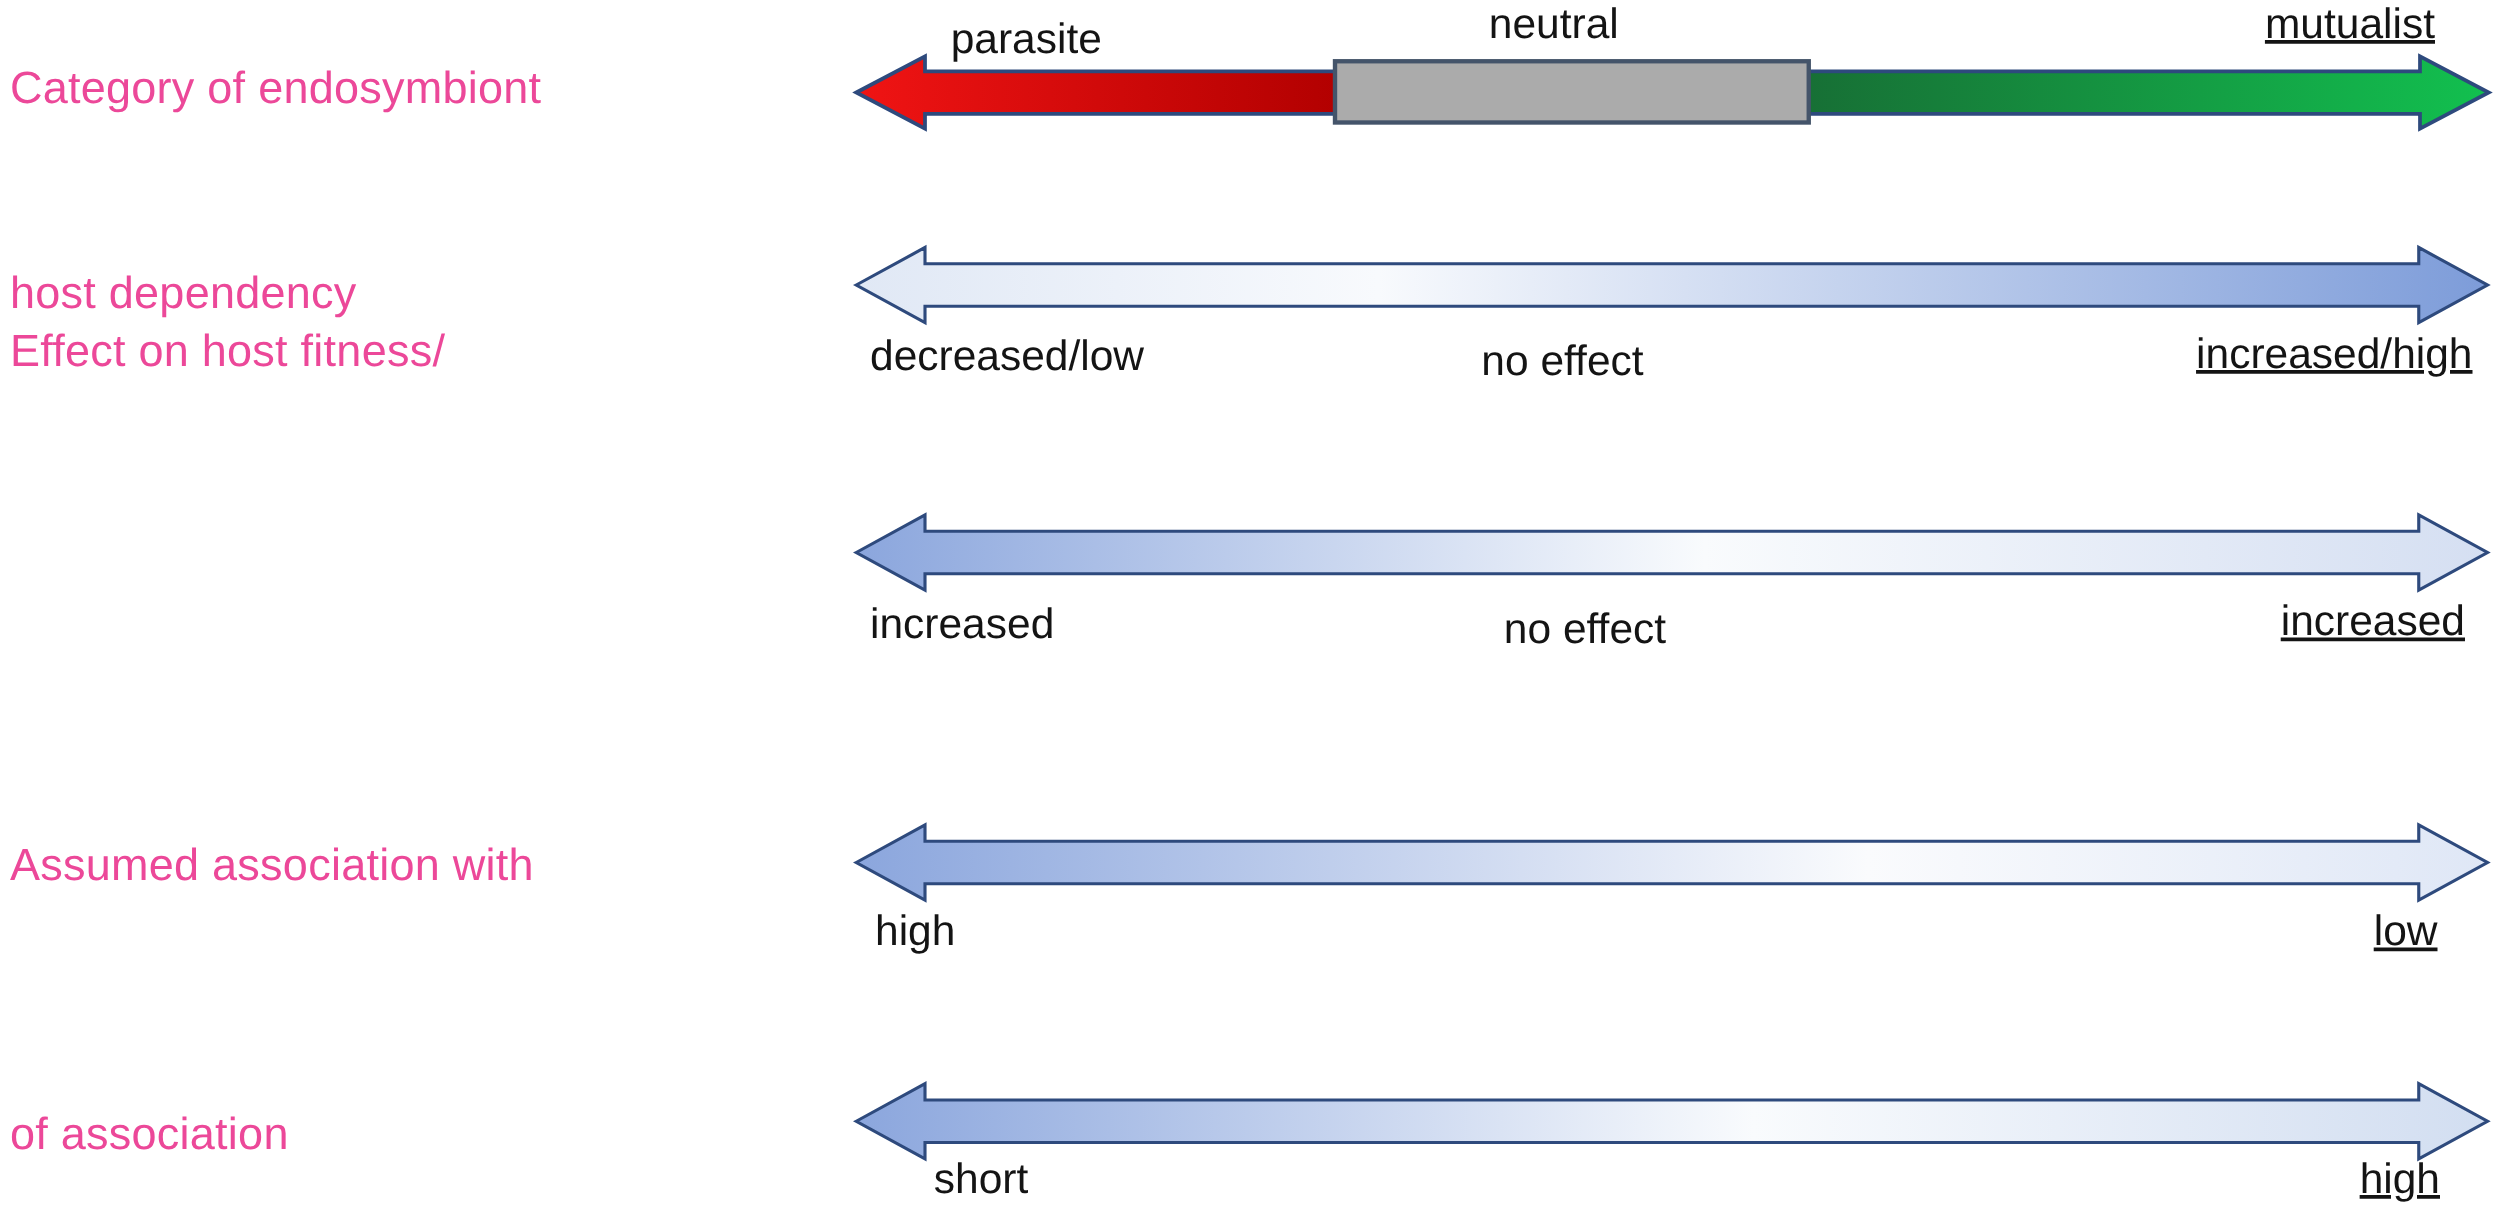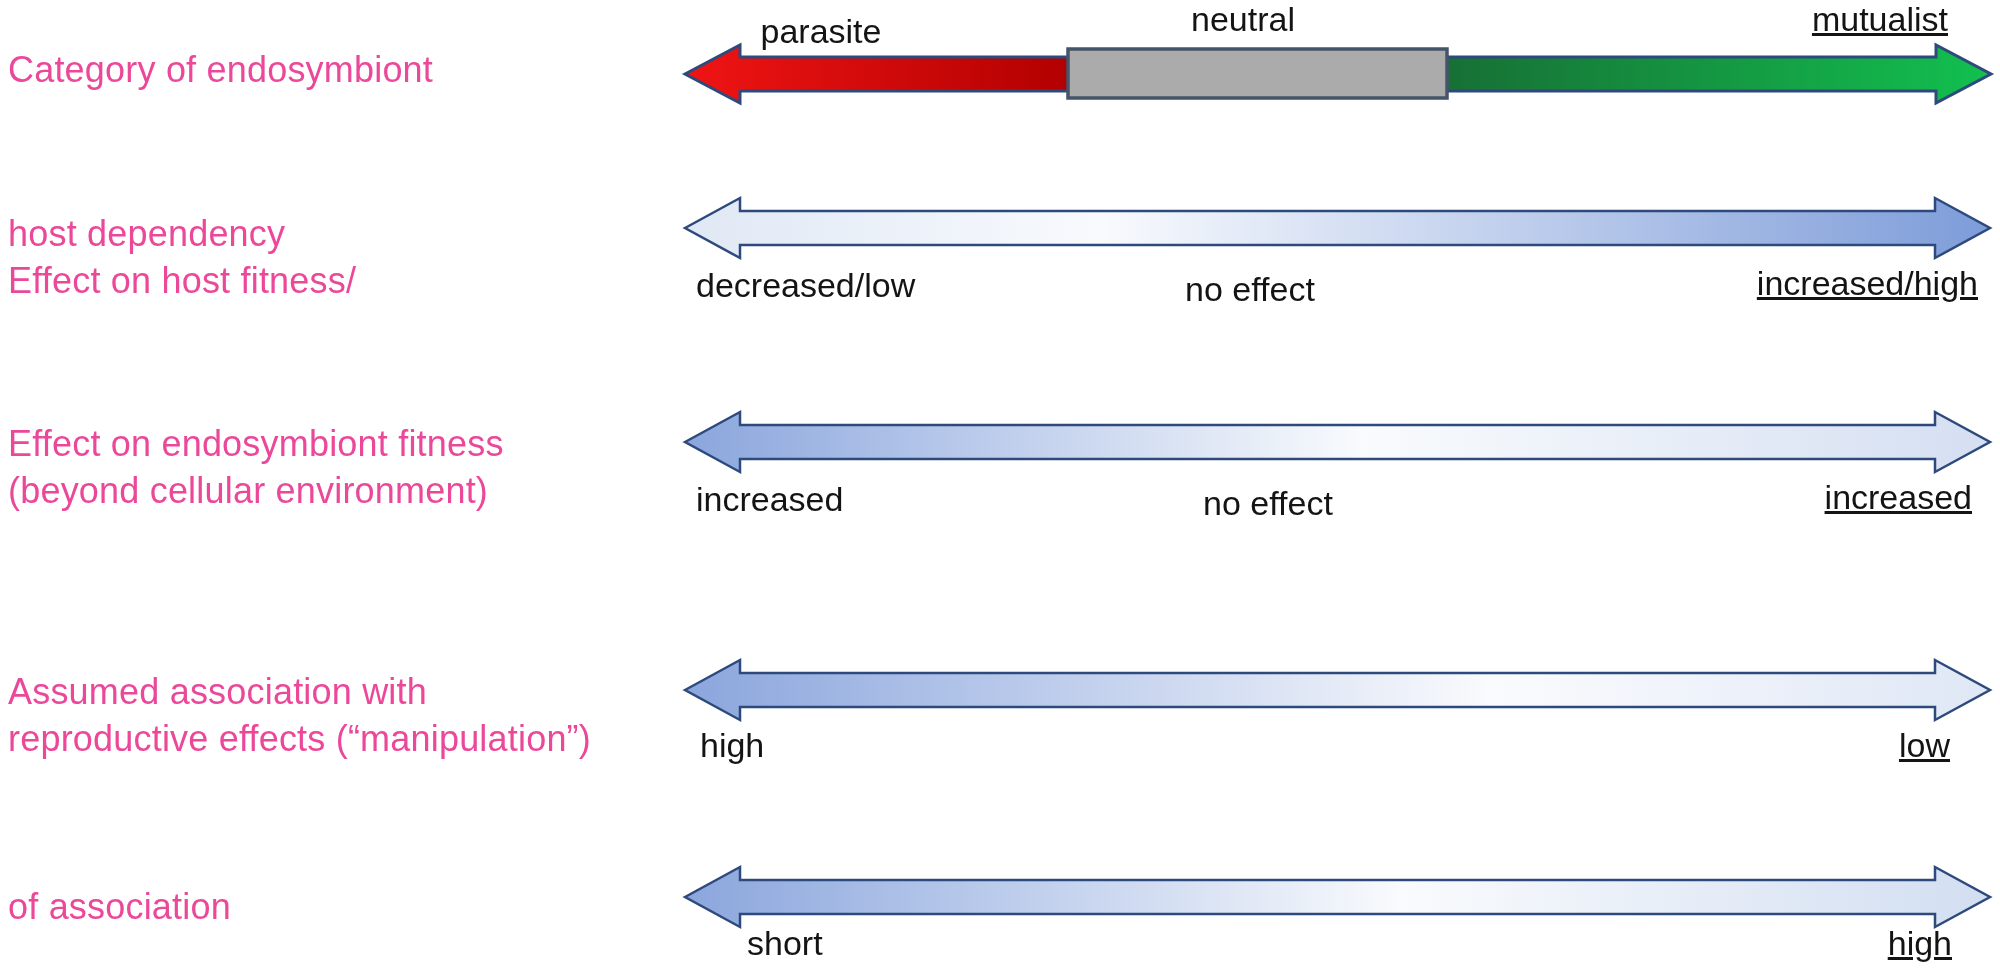--- a/index.html
+++ b/index.html
@@ -61,43 +61,38 @@
         <stop offset="1" stop-color="#7d9cd9"></stop>
       </linearGradient>
     </defs>
     <path d="M 5 38 L 60 8 L 60 21 L 1255 21 L 1255 8 L 1310 38 L 1255 68 L 1255 55 L 60 55 L 60 68 Z" fill="url(#gradBlue2)" stroke="#2e4a7d" stroke-width="2.5"></path>
   </svg>
 
   <span class="scale-label" style="top:266px; left:696px;">decreased/low</span>
   <span class="scale-label centered" style="top:270px; left:1150px; width:200px;">no effect</span>
   <span class="scale-label right" style="top:264px; right:22px;">increased/high</span>
 
-  <div class="left-label" style="top:420px;">
-    <div>Effect on endosymbiont fitness</div>
-    <div>(beyond cellular environment)</div>
-  </div>
 
   <svg class="arrow" style="top:404px;" width="1316" height="76" viewBox="0 0 1316 76">
     <defs>
       <linearGradient id="gradBlue3" x1="0" y1="0" x2="1" y2="0">
         <stop offset="0" stop-color="#8ba6dd"></stop>
         <stop offset="0.52" stop-color="#f9fbfd"></stop>
         <stop offset="1" stop-color="#d5dff2"></stop>
       </linearGradient>
     </defs>
     <path d="M 5 38 L 60 8 L 60 21 L 1255 21 L 1255 8 L 1310 38 L 1255 68 L 1255 55 L 60 55 L 60 68 Z" fill="url(#gradBlue3)" stroke="#2e4a7d" stroke-width="2.5"></path>
   </svg>
 
   <span class="scale-label" style="top:480px; left:696px;">increased</span>
   <span class="scale-label centered" style="top:484px; left:1168px; width:200px;">no effect</span>
   <span class="scale-label right" style="top:478px; right:28px;">increased</span>
 
   <div class="left-label" style="top:668px;">
     <div>Assumed association with</div>
-    <div>reproductive effects (“manipulation”)</div>
   </div>
 
   <svg class="arrow" style="top:652px;" width="1316" height="76" viewBox="0 0 1316 76">
     <defs>
       <linearGradient id="gradBlue4" x1="0" y1="0" x2="1" y2="0">
         <stop offset="0" stop-color="#8ba6dd"></stop>
         <stop offset="0.62" stop-color="#fafbfd"></stop>
         <stop offset="1" stop-color="#dfe7f6"></stop>
       </linearGradient>
     </defs>

